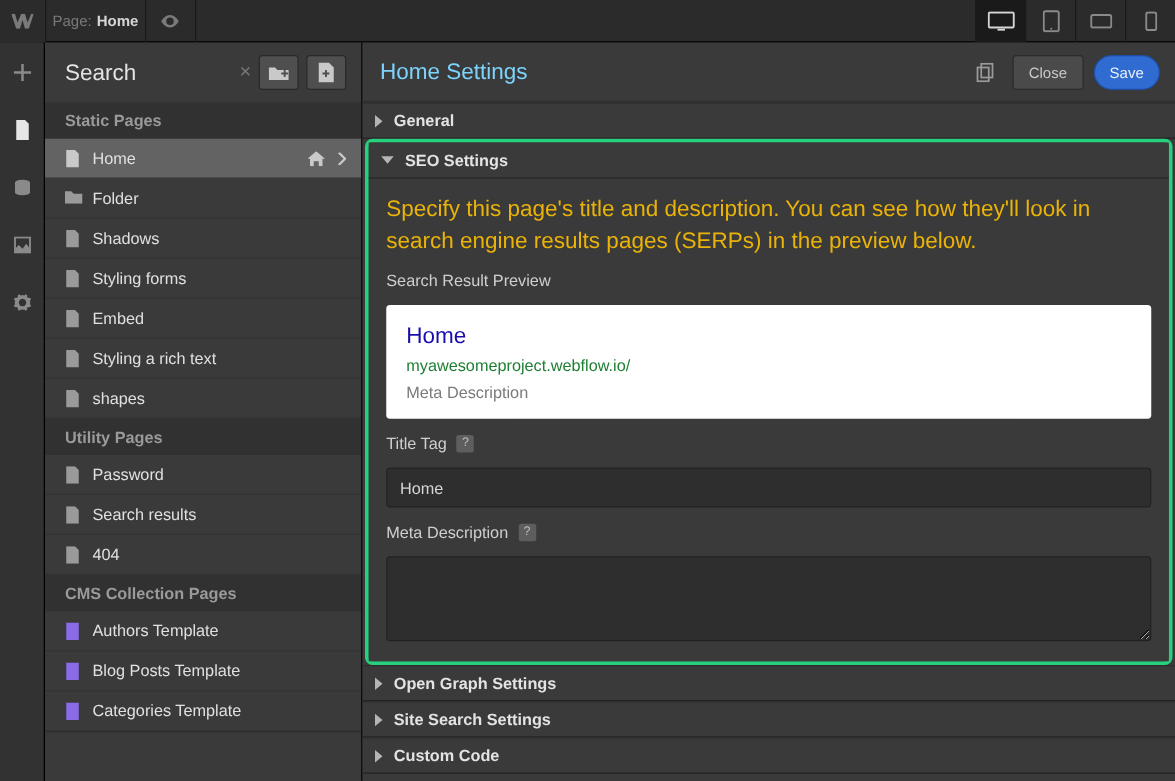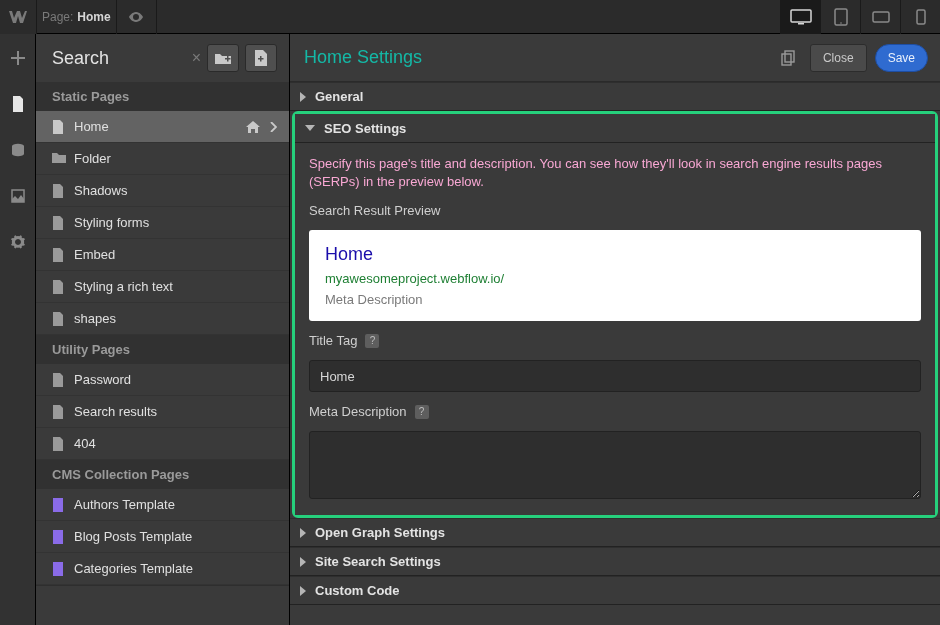--- a/index.html
+++ b/index.html
@@ -33,33 +33,33 @@
   .page-row { height:32px; display:flex; align-items:center; padding:0 12px 0 16px; gap:10px; border-bottom:1px solid #333; color:#e0e0e0; }
   .page-row .name { flex:1; white-space:nowrap; overflow:hidden; text-overflow:ellipsis; }
   .page-row.active { background:#636363; }
   .page-row .row-icon { width:12px; height:14px; }
   .page-row .home-icon, .page-row .chev { color:#bcbcbc; }
   .cms .row-icon svg rect { fill:#8a6be8; }
 
   
   .settings-panel { position:absolute; top:34px; left:290px; right:0; height:calc(100% - 34px); background:#3a3a3a; display:flex; flex-direction:column; overflow:hidden;}
   .settings-hdr { height:48px; display:flex; align-items:center; padding:0 12px 0 14px; border-bottom:1px solid #2a2a2a;}
-  .settings-hdr .title { flex:1; color:#14b8a6; font-size:18px; }
+  .settings-hdr .title { flex:1; color:#7dd3fc; font-size:18px; }
   .settings-hdr .dup-btn { width:28px; height:28px; display:flex; align-items:center; justify-content:center; }
   .settings-hdr .txt-btn { height:28px; padding:0 12px; margin-left:8px; border-radius:3px; display:flex; align-items:center; justify-content:center; font-size:12px; color:#c9c9c9; background:#4a4a4a; border:1px solid #2c2c2c;}
   .settings-hdr .save-btn { background:#2f6bd0; color:#e9f0fb; border-color:#1e4ea3;border-radius:14px;}
 
   .acc-row { height:29px; border-top:1px solid #2e2e2e; border-bottom:1px solid #222; display:flex; align-items:center; padding:0 10px; gap:9px; color:#e3e3e3; font-size:13px; font-weight:bold; background:#3a3a3a;}
   .acc-row .tri { width:0; height:0; }
   .tri-right { border-top:5px solid transparent; border-bottom:5px solid transparent; border-left:6px solid #b5b5b5; }
   .tri-down  { border-left:5px solid transparent; border-right:5px solid transparent; border-top:6px solid #b5b5b5; }
 
   .highlight-wrap { border:3px solid #26d07c; border-radius:6px; margin:0 2px; background:#3a3a3a;}
   .seo-body { padding:12px 14px 16px 14px; background:#3a3a3a; display:flex; flex-direction:column; gap:12px; }
-  .seo-desc { color:#f9a8d4; font-size:13px; line-height:1.4; }
+  .seo-desc { color:#eab308; font-size:18px; line-height:1.4; }
   .seo-label { color:#cfcfcf; font-size:13px; }
   .serp-box { background:#fff; border-radius:3px; padding:14px 16px; }
   .serp-title { color:#1a0dab; font-size:18px; margin-bottom:6px; }
   .serp-url { color:#1e7f33; font-size:13px; margin-bottom:6px; }
   .serp-meta { color:#7a7a7a; font-size:13px; }
 
   .field-label-row { display:flex; align-items:center; gap:8px; }
   .help-box { width:14px; height:14px; background:#5e5e5e; color:#bdbdbd; font-size:10px; display:flex; align-items:center; justify-content:center; border-radius:2px;}
   .text-input { width:100%; height:32px; background:#2e2e2e; border:1px solid #222; border-radius:3px; color:#d6d6d6; padding:0 10px; font-size:13px; outline:none;}
   .textarea { width:100%; height:68px; background:#2e2e2e; border:1px solid #222; border-radius:3px; color:#d6d6d6; padding:8px 10px; font-size:13px; outline:none; resize:vertical;}

